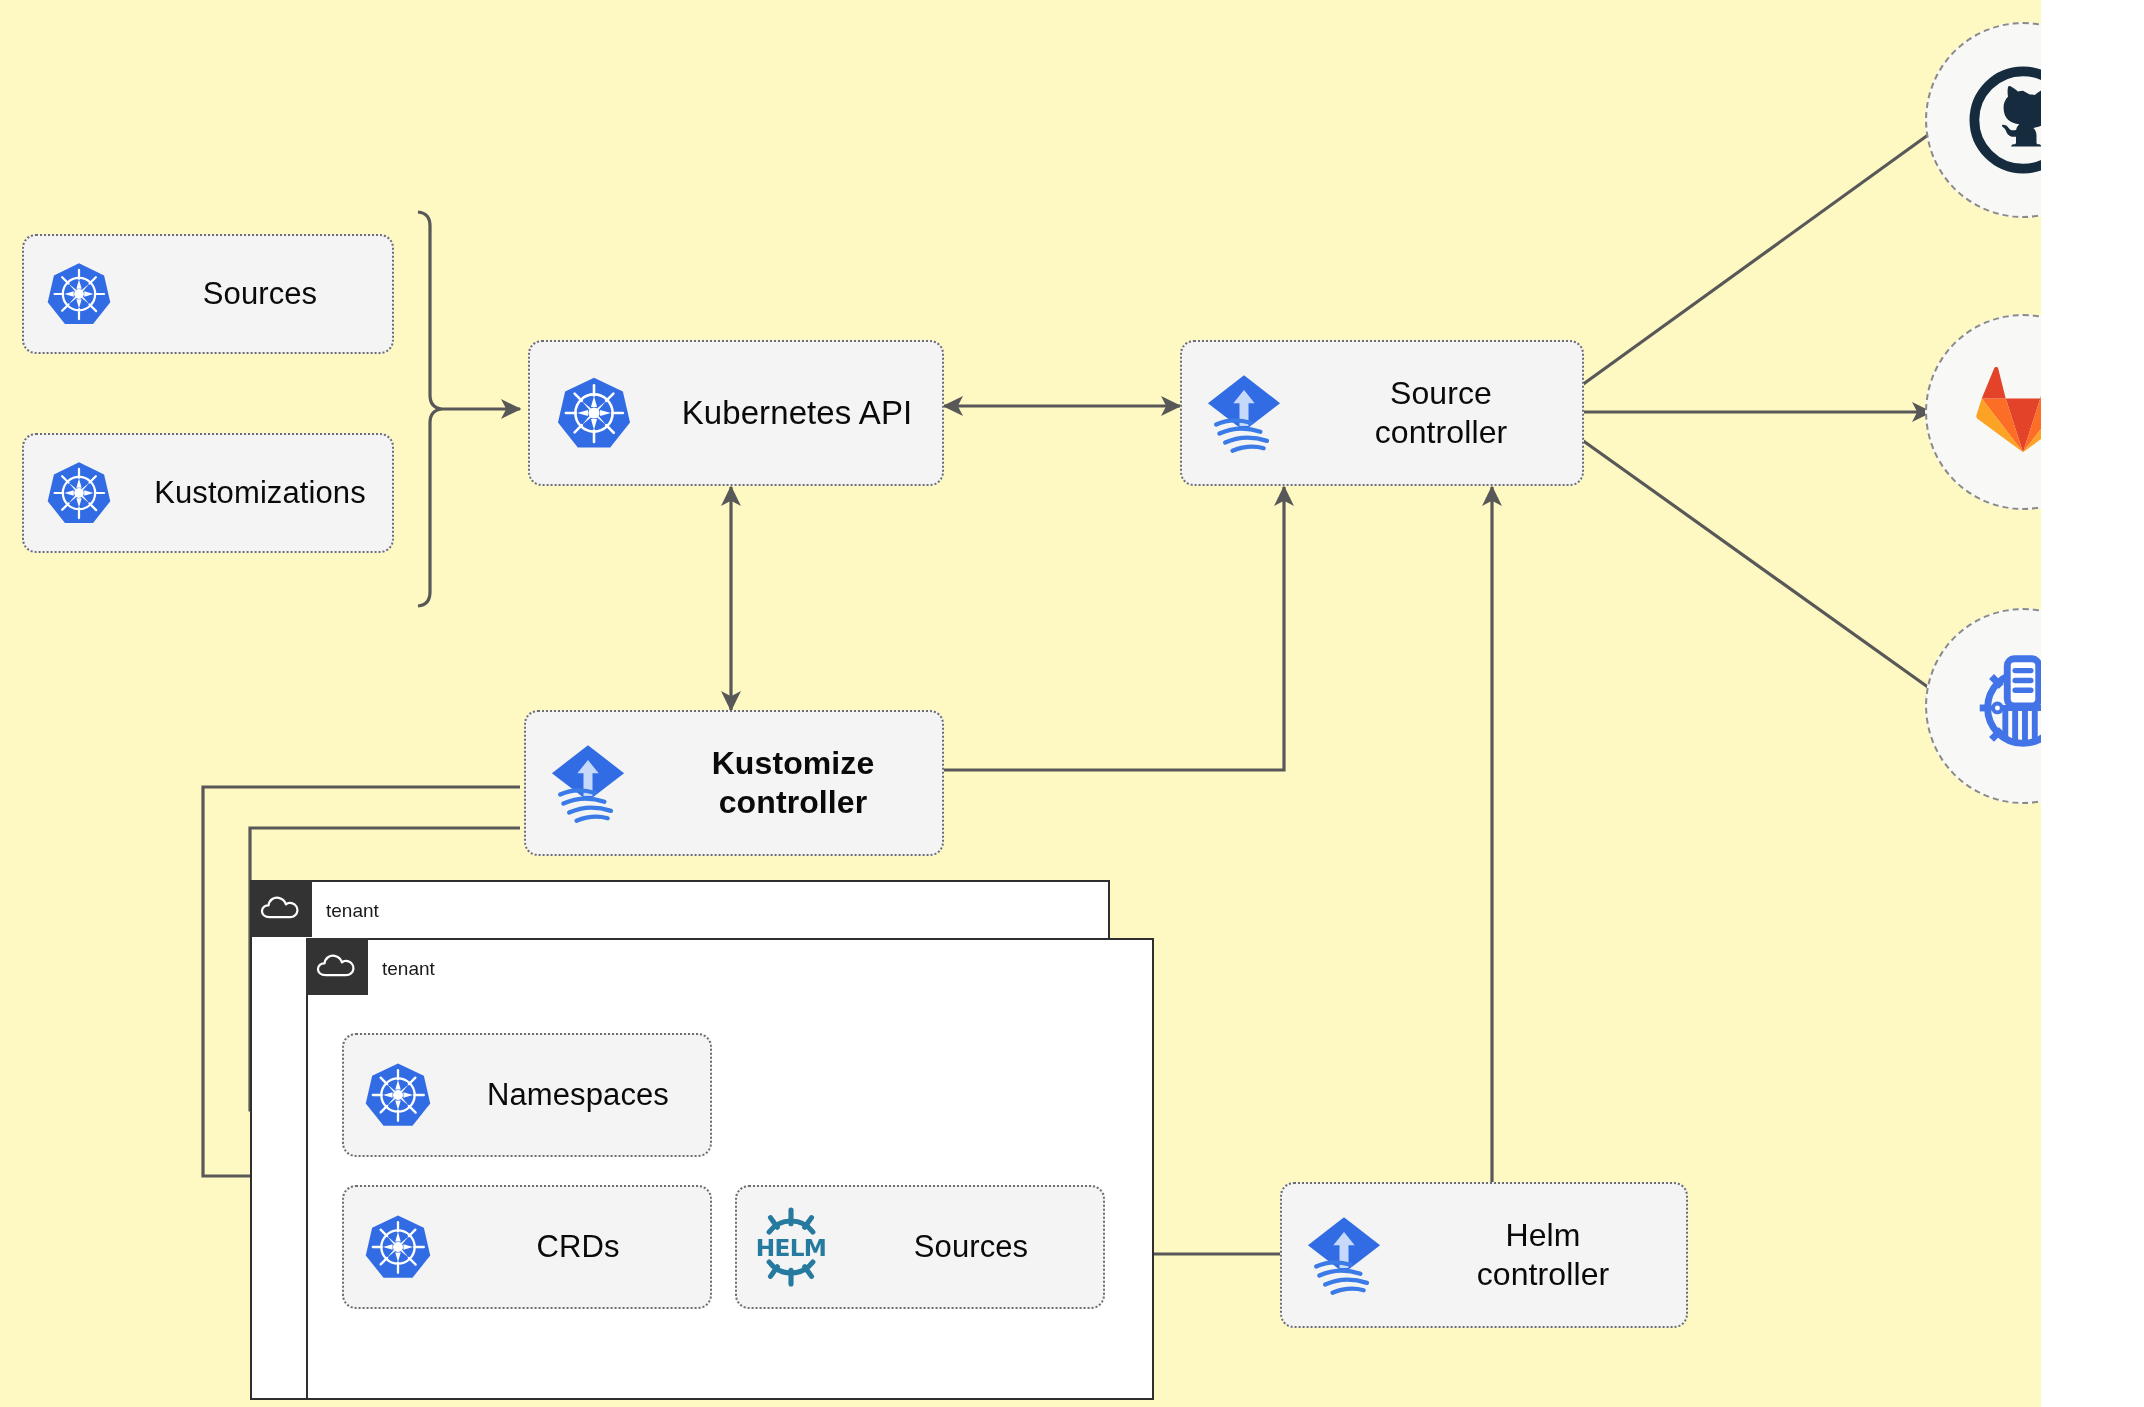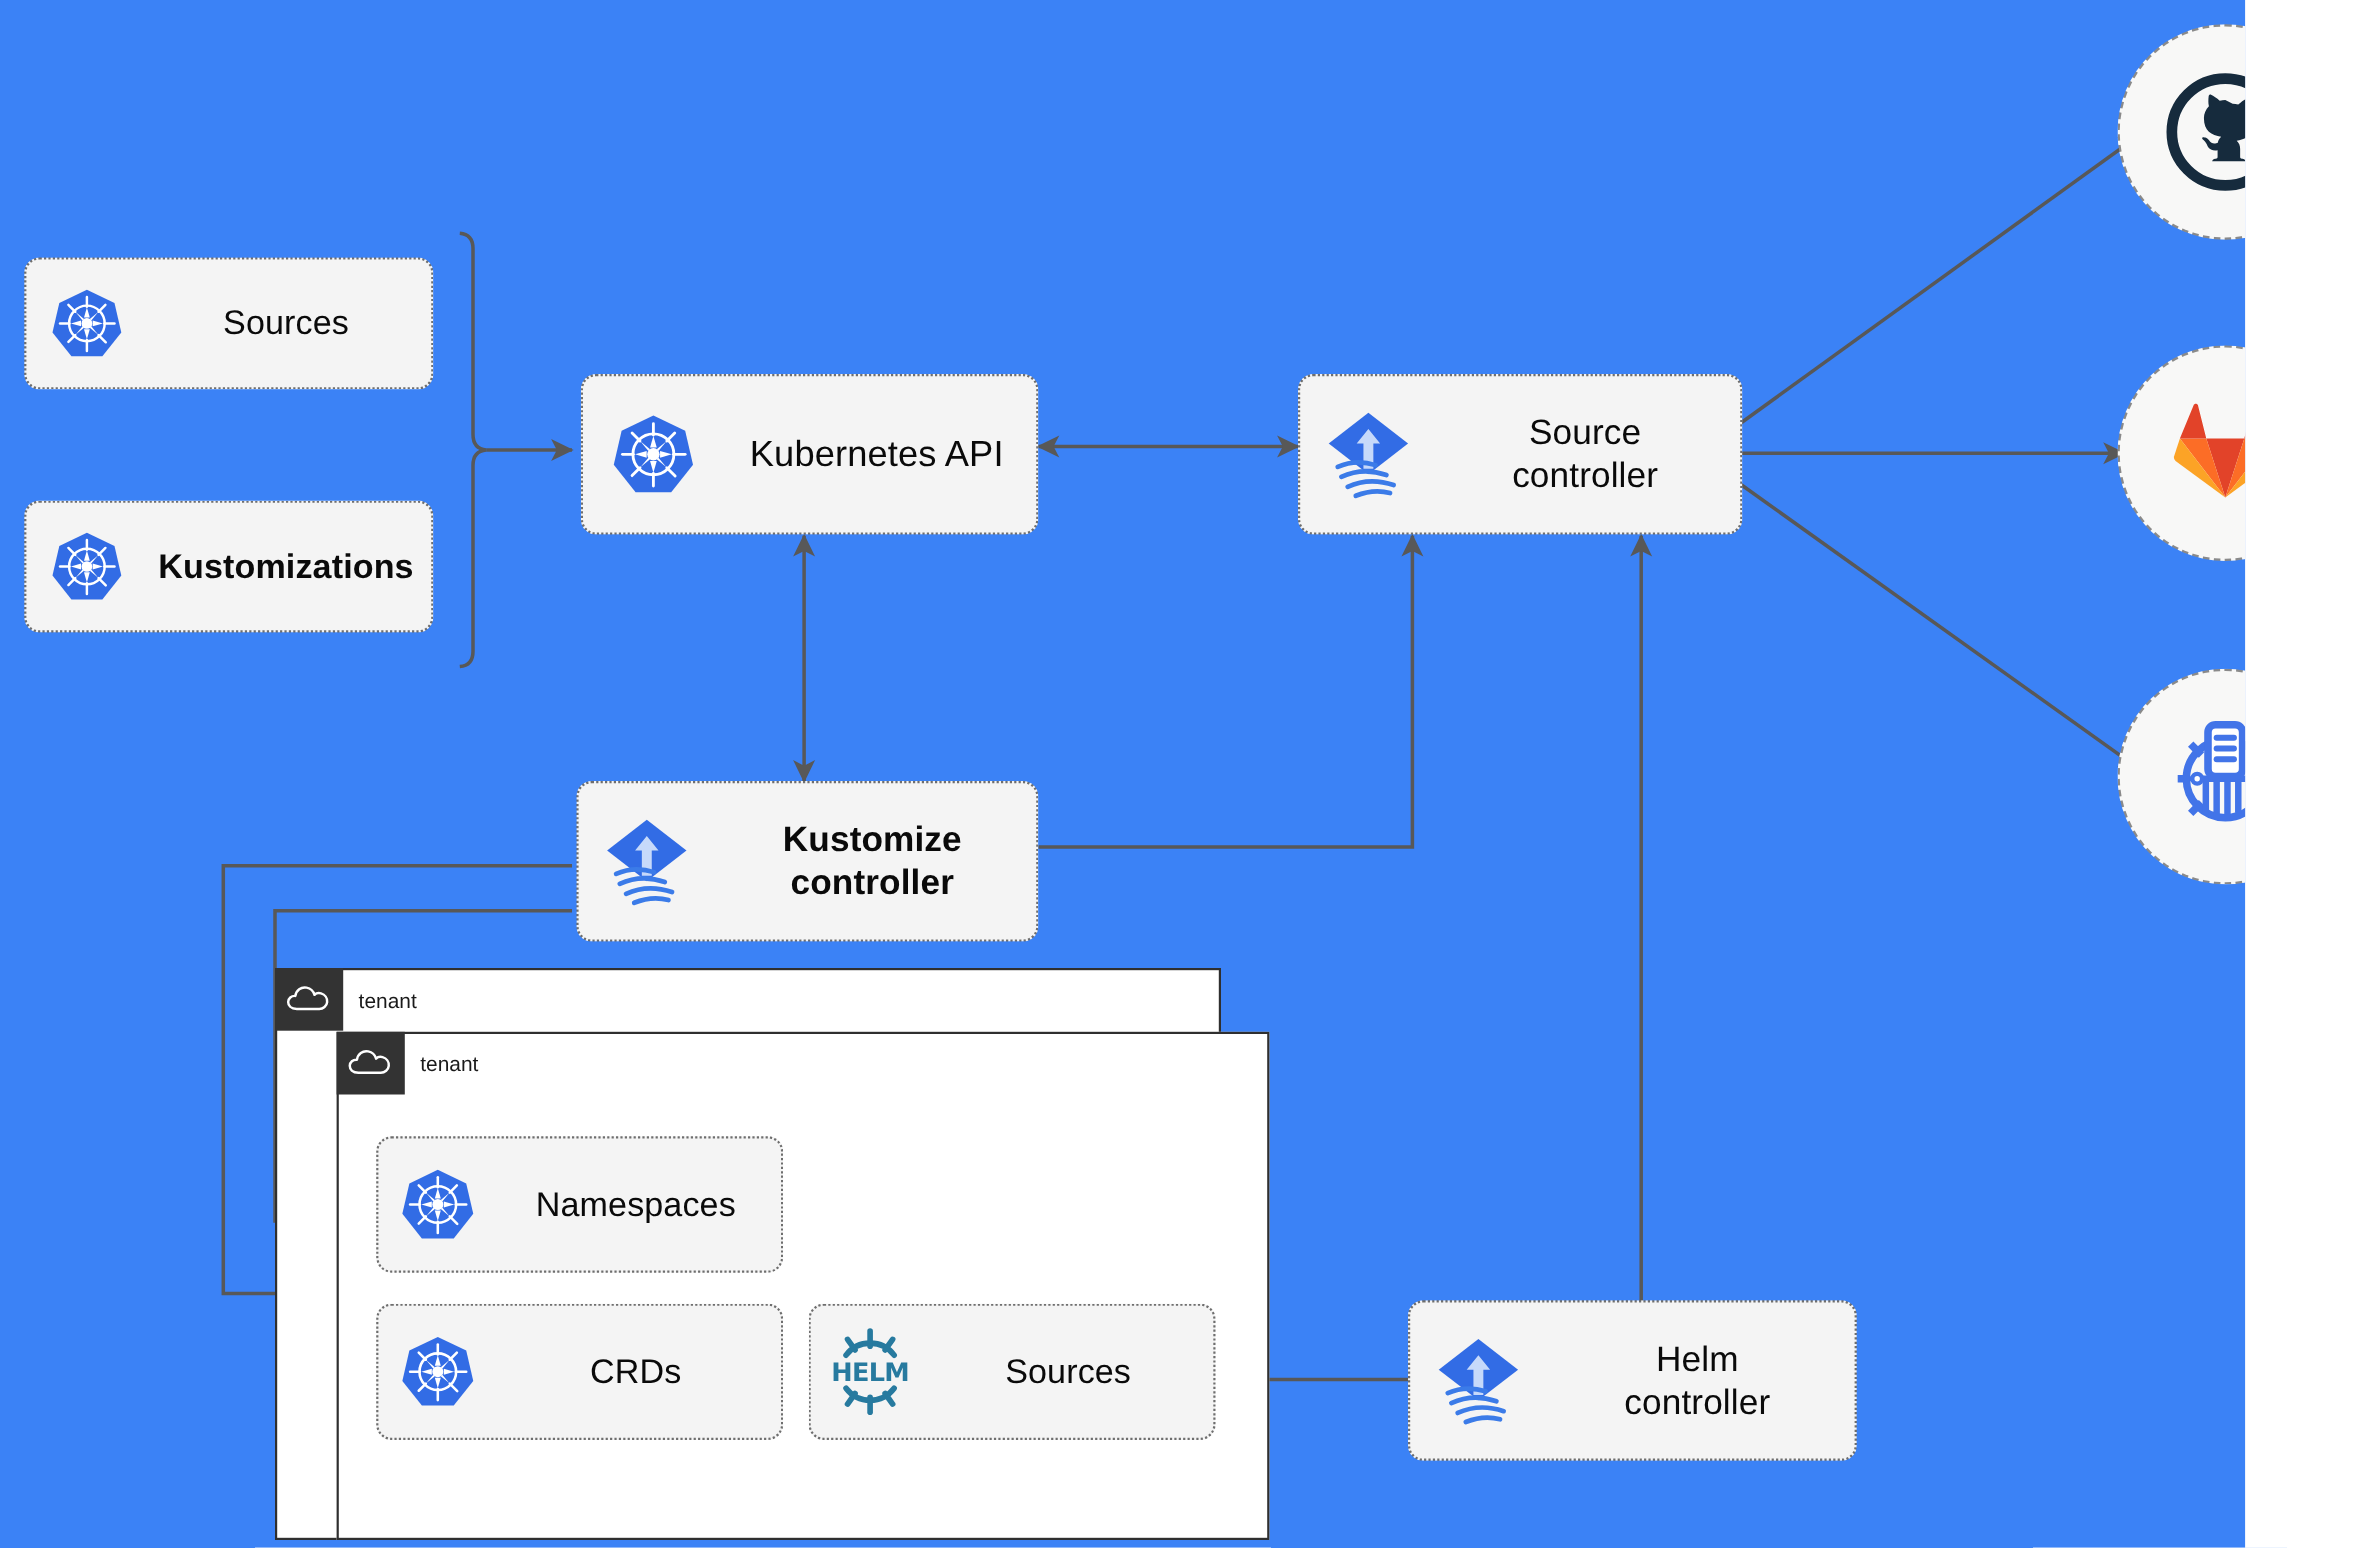--- a/index.html
+++ b/index.html
@@ -5,21 +5,21 @@
 <style>
   html,body{margin:0;padding:0;background:#ffffff;}
   body{
     font-family:"Liberation Sans","DejaVu Sans",sans-serif;
     -webkit-font-smoothing:antialiased;
   }
   #canvas{
     position:relative;
     width:2041px;
     height:1407px;
-    background:#3b82f6;
+    background:#fef9c3;
     overflow:hidden;
   }
   
   .node{
     position:absolute;
     box-sizing:border-box;
     background:#f4f4f4;
     border:2.5px dotted #6e6e6e;
     border-radius:14px;
     display:flex;
@@ -237,21 +237,21 @@
 
   <div class="node" style="left:22px;top:234px;width:372px;height:120px;">
     <span class="icon-slot" style="width:110px;">
       <svg class="k8s-logo" width="66" height="66">
           <use href="#sym-k8s"></use>
         </svg>
     </span>
     <span class="node-label" style="font-size:31px;">Sources</span>
   </div>
 
-  <div class="node" style="left:22px;top:455px;width:372px;height:120px;font-weight:bold;">
+  <div class="node" style="left:22px;top:433px;width:372px;height:120px;">
     <span class="icon-slot" style="width:110px;">
       <svg class="k8s-logo" width="66" height="66">
           <use href="#sym-k8s"></use>
         </svg>
     </span>
     <span class="node-label" style="font-size:31px;">Kustomizations</span>
   </div>
 
   <div class="node" style="left:528px;top:340px;width:416px;height:146px;">
     <span class="icon-slot" style="width:128px;">

